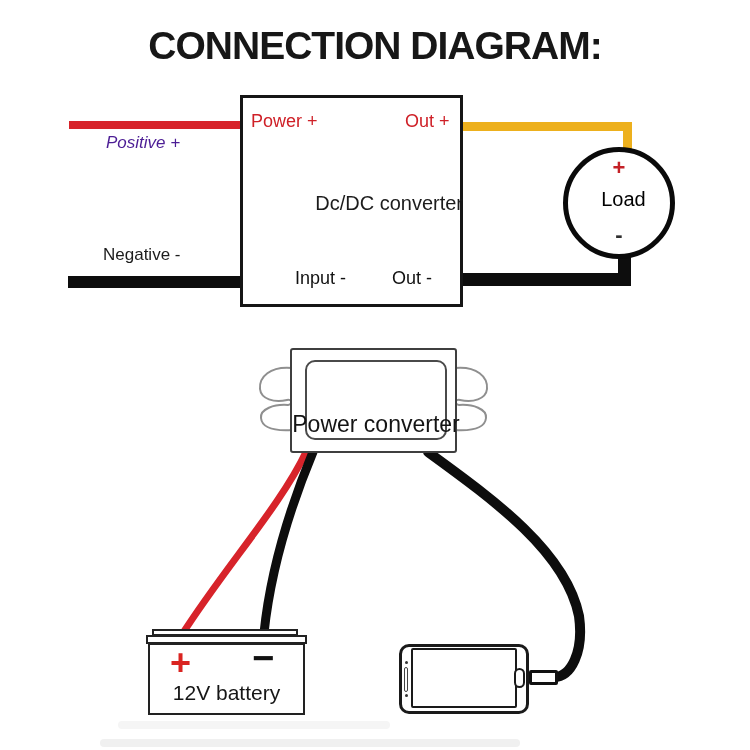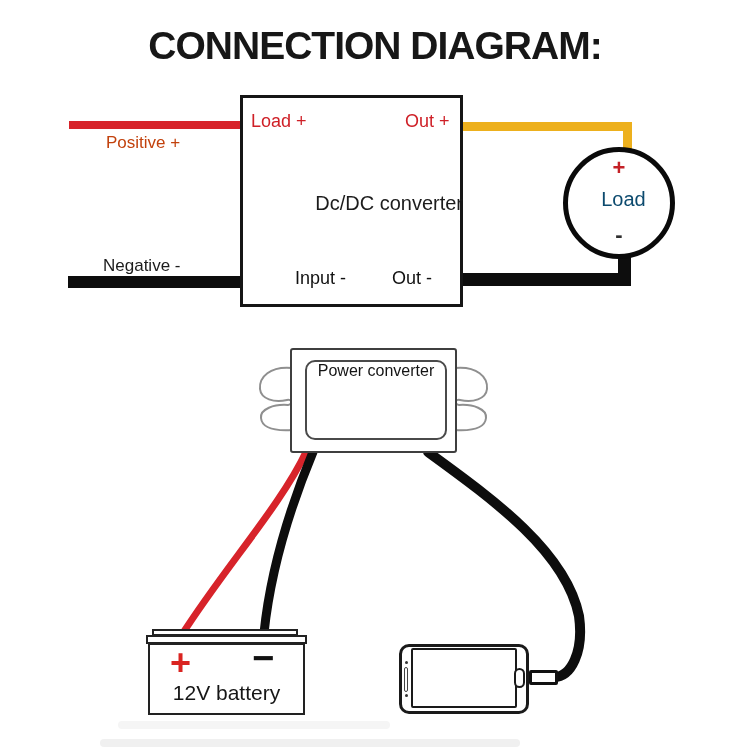--- a/index.html
+++ b/index.html
@@ -28,41 +28,41 @@
     left:240px;top:95px;width:223px;height:212px;background:#ffffff;
     border:3px solid #161616;box-sizing:border-box;
   }
   .pin-label{font-size:18px;color:#111;white-space:nowrap;}
   .pin-label.red{color:#cf2027;}
   #lbl-input-plus{left:251px;top:111px;}
   #lbl-out-plus{left:405px;top:111px;text-align:center;}
   #lbl-input-minus{left:251px;top:268px;margin-left:44px;}
   #lbl-out-minus{left:392px;top:268px;}
   #lbl-converter{left:240px;top:192px;width:223px;text-align:right;font-size:20px;color:#1c1c1c;}
-  #lbl-positive{left:106px;top:133px;font-size:17px;color:#c2410c;}
-  #lbl-negative{left:103px;top:245px;font-size:17px;color:#1c1c1c;margin-top:11px;}
+  #lbl-positive{left:106px;top:133px;font-size:17px;color:#4c1d95;font-style:italic;}
+  #lbl-negative{left:103px;top:245px;font-size:17px;color:#1c1c1c;}
   
   .load-circle{
     left:563px;top:147px;width:112px;height:112px;border-radius:50%;
     border:5px solid #0a0a0a;background:#ffffff;box-sizing:border-box;
   }
   .load-circle span{position:absolute;left:0;right:0;text-align:center;}
   .load-plus{top:3px;font-size:22px;font-weight:bold;color:#c42127;}
-  .load-name{top:36px;font-size:20px;color:#0c4a6e;padding-left:9px;}
+  .load-name{top:36px;font-size:20px;color:#000000;padding-left:9px;}
   .load-minus{top:70px;font-size:22px;font-weight:bold;color:#2f2f2f;}
   
   .pc-outer{
     left:290px;top:348px;width:167px;height:105px;background:#ffffff;
     border:2px solid #3f3f3f;border-radius:3px;box-sizing:border-box;
   }
   .pc-inner{
     left:305px;top:360px;width:142px;height:80px;background:#ffffff;
     border:2px solid #4a4a4a;border-radius:10px;box-sizing:border-box;
-    display:flex;align-items:flex-start;justify-content:center;
-    font-size:16px;color:#141414;white-space:nowrap;
+    display:flex;align-items:flex-end;justify-content:center;
+    font-size:23px;color:#141414;white-space:nowrap;
   }
   
   .batt-lid1{left:152px;top:629px;width:146px;height:7px;background:#fff;border:2px solid #222;box-sizing:border-box;}
   .batt-lid2{left:146px;top:635px;width:161px;height:9px;background:#fff;border:2px solid #222;box-sizing:border-box;}
   .batt-body{left:148px;top:643px;width:157px;height:72px;background:#fff;border:2px solid #222;box-sizing:border-box;}
   .batt-plus{left:20px;top:-3px;position:absolute;font-size:36px;font-weight:900;color:#da2421;}
   .batt-minus{left:102px;top:-8px;position:absolute;font-size:38px;font-weight:900;color:#111;}
   .batt-label{position:absolute;left:0;right:0;bottom:8px;text-align:center;font-size:21px;color:#161616;}
   
   .phone-body{left:399px;top:644px;width:130px;height:70px;background:#fff;border:3px solid #1a1a1a;border-radius:10px;box-sizing:border-box;}
@@ -86,21 +86,21 @@
   <div class="abs title">CONNECTION DIAGRAM:</div>
 
   <div class="abs wire red" id="wire-pos-in"></div>
   <div class="abs wire" id="wire-neg-in"></div>
   <div class="abs wire yellow" id="wire-out-yellow-h"></div>
   <div class="abs wire yellow" id="wire-out-yellow-v"></div>
   <div class="abs wire" id="wire-out-black-h"></div>
   <div class="abs wire" id="wire-out-black-v"></div>
 
   <div class="abs converter-box"></div>
-  <div class="abs pin-label red" id="lbl-input-plus">Load +</div>
+  <div class="abs pin-label red" id="lbl-input-plus">Power +</div>
   <div class="abs pin-label red" id="lbl-out-plus">Out +</div>
   <div class="abs pin-label" id="lbl-input-minus">Input -</div>
   <div class="abs pin-label" id="lbl-out-minus">Out -</div>
   <div class="abs pin-label" id="lbl-converter">Dc/DC converter</div>
   <div class="abs" id="lbl-positive">Positive +</div>
   <div class="abs" id="lbl-negative">Negative -</div>
 
   <div class="abs load-circle">
     <span class="load-plus">+</span>
     <span class="load-name">Load</span>

